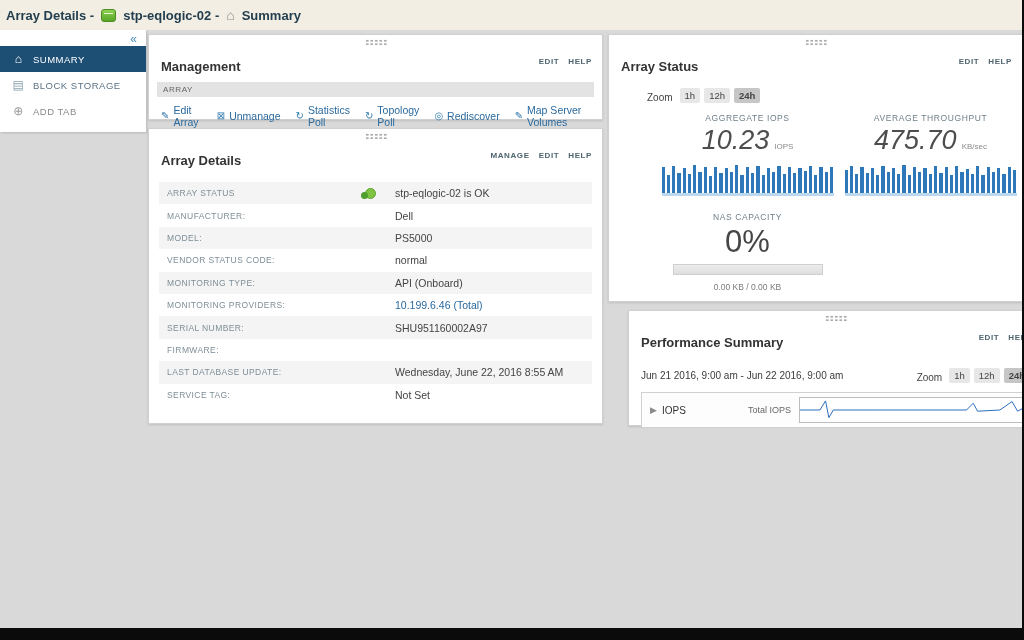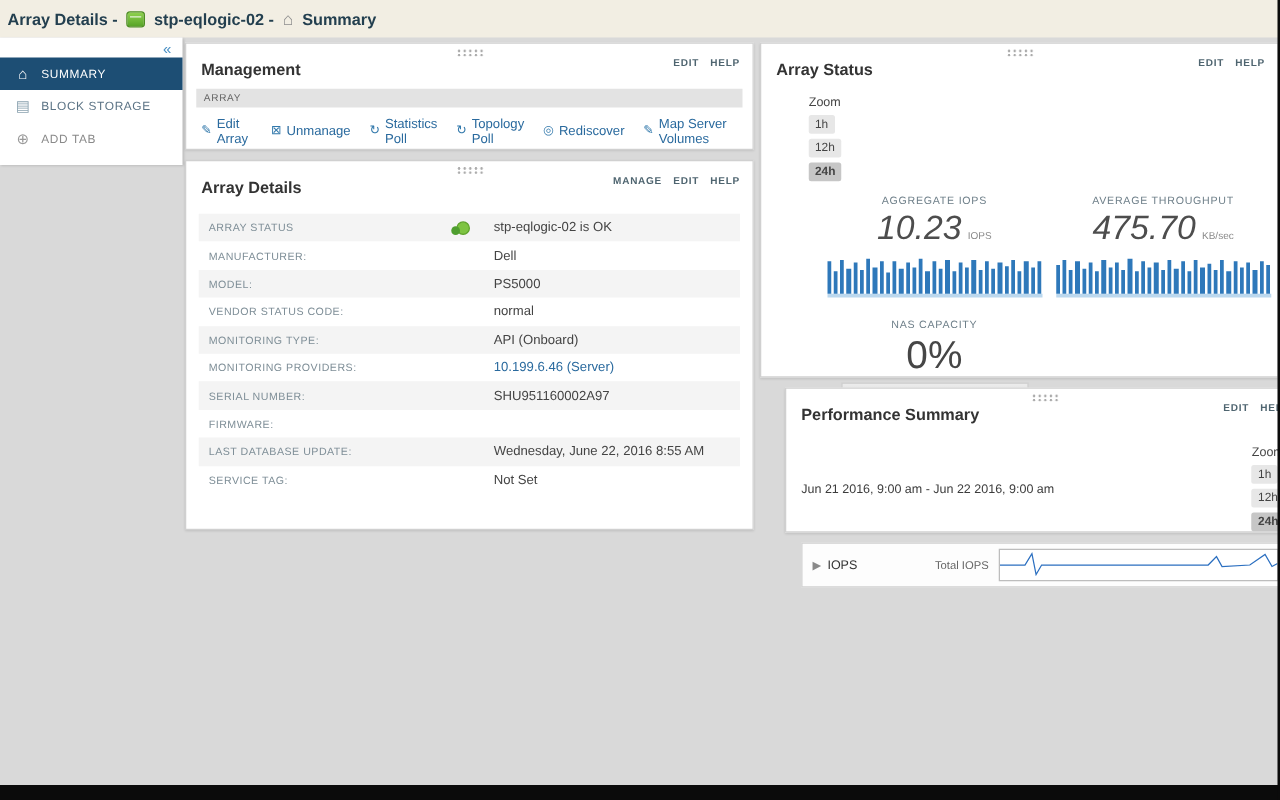--- a/index.html
+++ b/index.html
@@ -47,21 +47,21 @@
   .sitem.active { background:#1d4e74; color:#ffffff; }
   .sitem.active .sicon { color:#ffffff; }
   .sitem.dim { color:#8a8a8a; }
   .sitem.dim .sicon { color:#9a9a9a; }
   
   .panel {
     position:absolute; background:#ffffff;
     border:1px solid #d0d0d0;
     box-shadow:0 1px 2px rgba(0,0,0,.12);
   }
-  .phead { position:relative; display:flex; align-items:flex-start; padding:13px 10px 4px 12px; }
+  .phead { position:relative; display:flex; align-items:flex-start; padding:24px 10px 4px 12px; }
   .ptitle { font-size:13px; font-weight:bold; color:#333333; }
   .plinks { margin-left:auto; display:flex; gap:9px; margin-top:-2px; }
   .plink {
     font-size:8px; font-weight:bold; letter-spacing:.6px;
     color:#4f6570; cursor:pointer;
   }
   .drag {
     position:absolute; left:50%; top:4px; transform:translateX(-50%);
     width:22px; height:6px; cursor:move;
     background-image:radial-gradient(circle, #ababab 1px, transparent 1.2px);
@@ -91,21 +91,21 @@
   .status-ok {
     position:relative; width:11px; height:11px; border-radius:50%;
     background:#7ec442; border:1px solid #5fa32c;
   }
   .status-ok::before {
     content:""; position:absolute; left:-5px; top:3px;
     width:7px; height:7px; border-radius:50%;
     background:#4f9e2f;
   }
   
-  .zoomrow { display:flex; align-items:flex-start; gap:4px;flex-direction:column; }
+  .zoomrow { display:flex; align-items:flex-end; gap:4px; }
   .zoom-label { font-size:10px; color:#444444; margin-right:3px; }
   .zbtn {
     font-size:9.5px; color:#444444; background:#e7e7e7;
     padding:2px 5px; border-radius:2px; cursor:pointer;
   }
   .zbtn.sel { background:#c6c6c6; font-weight:bold; }
   
   .stats { display:grid; grid-template-columns:1fr 1fr; margin-top:10px;padding-left:47px; }
   .statcol { text-align:center; }
   .small-caps-label {
@@ -255,21 +255,21 @@
       <span class="tvalue">normal</span>
     </div>
     <div class="trow">
       <span class="tlabel">MONITORING TYPE:</span>
       <span class="ticon"></span>
       <span class="tvalue">API (Onboard)</span>
     </div>
     <div class="trow">
       <span class="tlabel">MONITORING PROVIDERS:</span>
       <span class="ticon"></span>
-      <span class="tvalue linkval">10.199.6.46 (Server)</span>
+      <span class="tvalue linkval">10.199.6.46 (Total)</span>
     </div>
     <div class="trow">
       <span class="tlabel">SERIAL NUMBER:</span>
       <span class="ticon"></span>
       <span class="tvalue">SHU951160002A97</span>
     </div>
     <div class="trow">
       <span class="tlabel">FIRMWARE:</span>
       <span class="ticon"></span>
       <span class="tvalue"></span>

